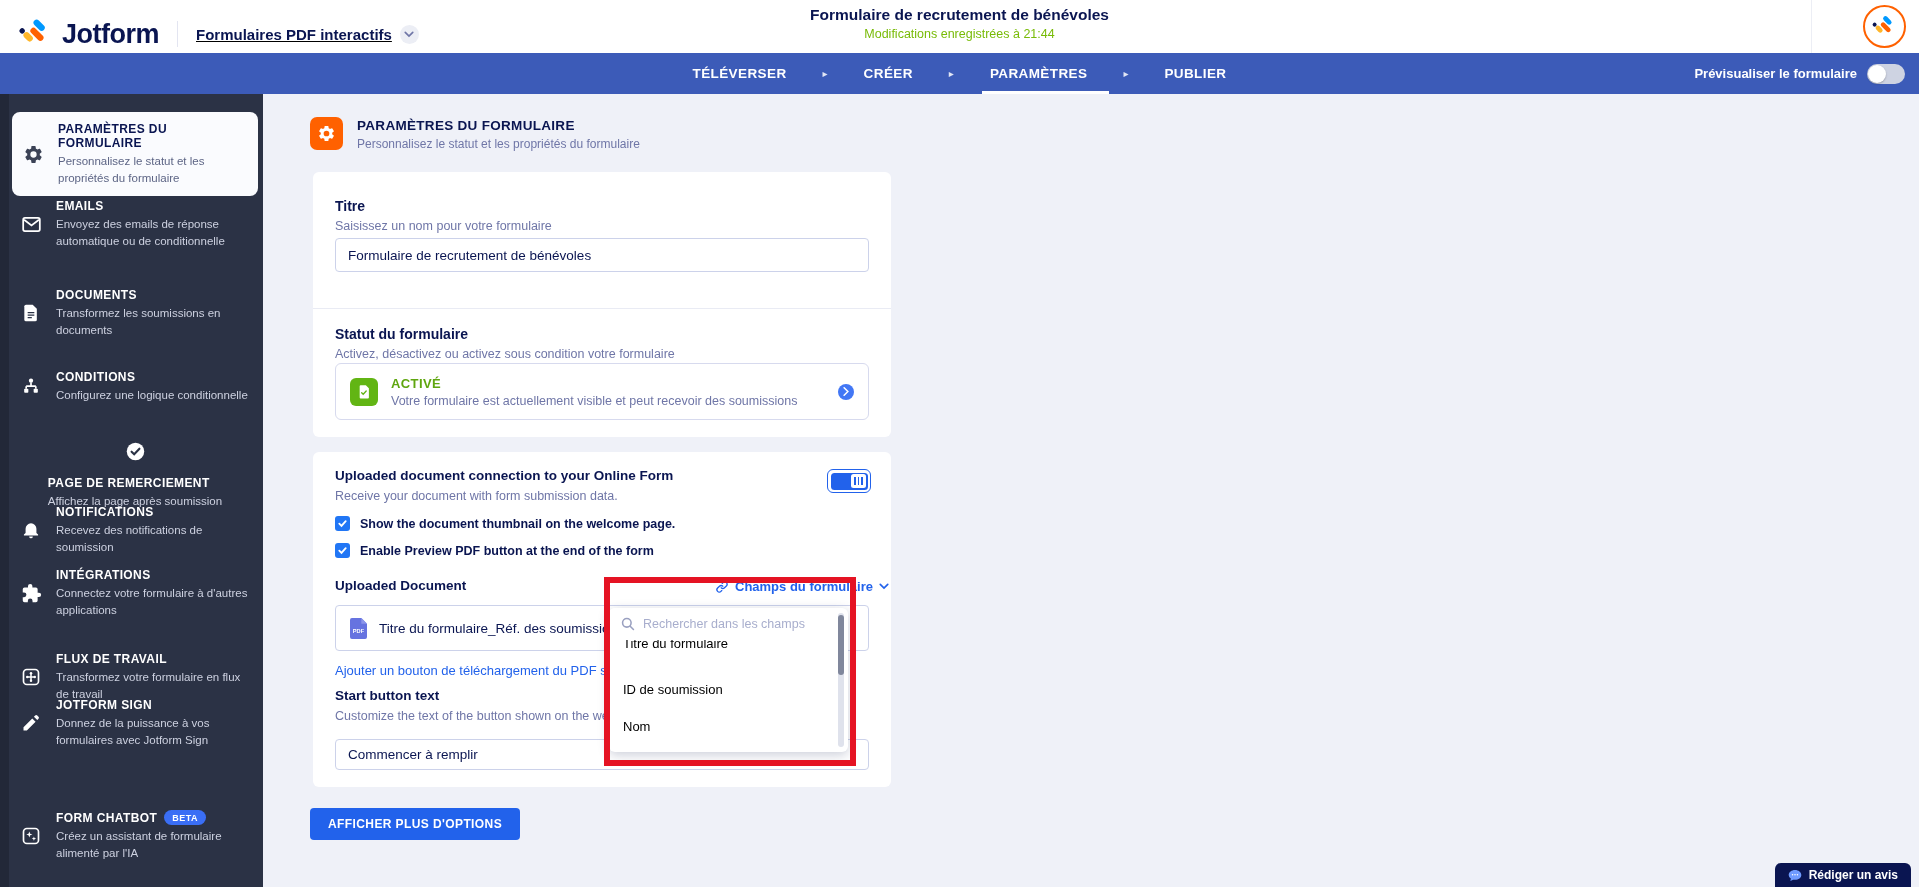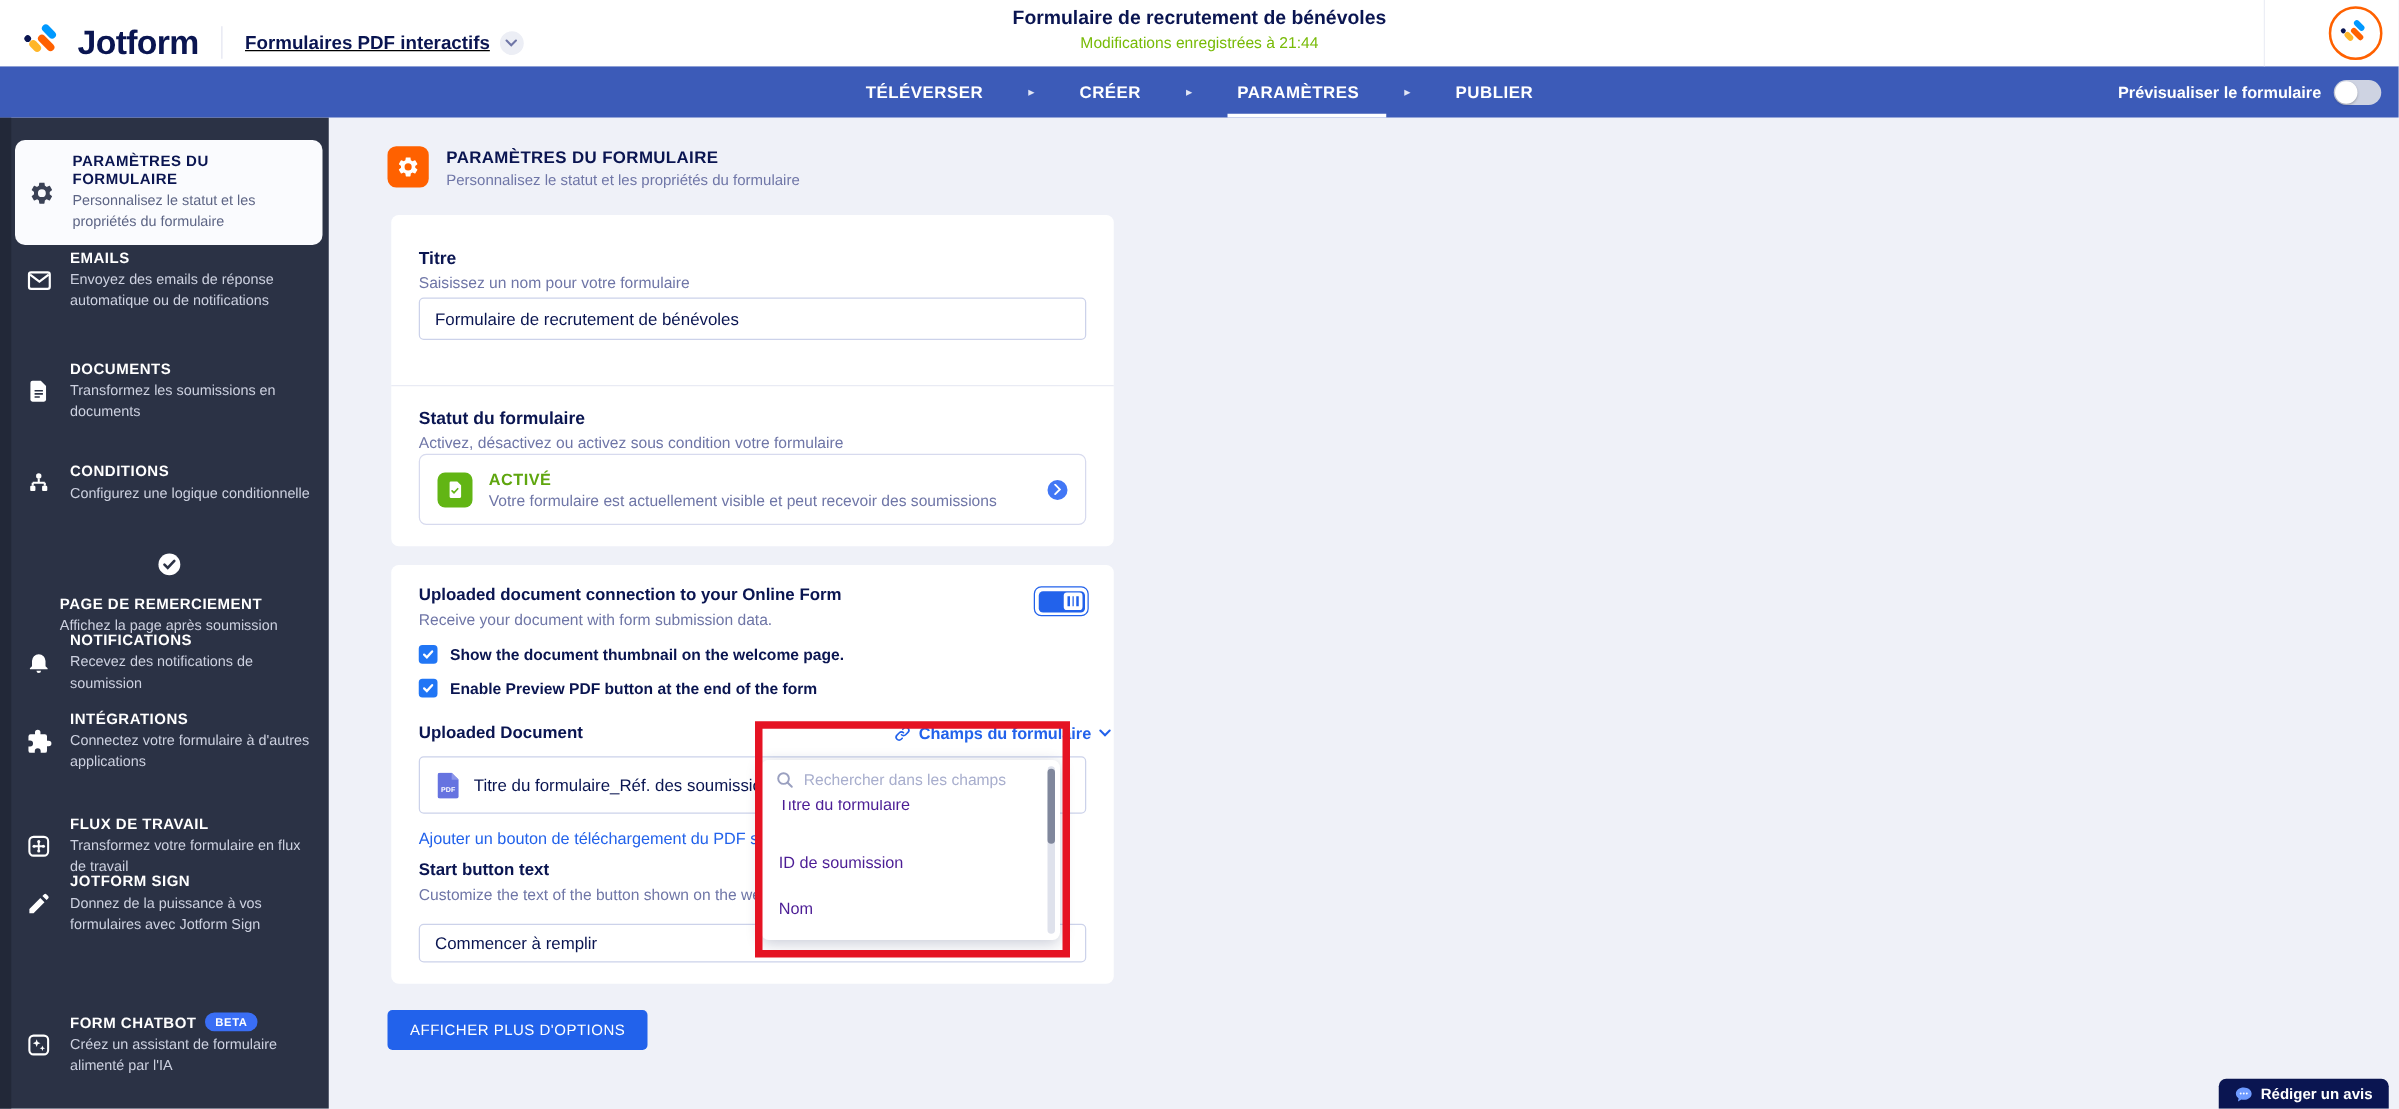--- a/index.html
+++ b/index.html
@@ -77,28 +77,28 @@
 
   .cb-row { position:absolute; left:22px; display:flex; align-items:center; gap:10px; cursor:pointer; }
   .checkbox { width:15px; height:15px; border-radius:3px; background:#2176f5; display:flex; align-items:center; justify-content:center; }
   .cb-label { font-size:12.5px; font-weight:600; color:#0a1551; }
 
   .fields-link { position:absolute; left:402px; top:127px; display:flex; align-items:center; gap:6px; color:#2262eb; font-size:13px; font-weight:600; cursor:pointer; z-index:2; }
   .doc-input { position:absolute; left:22px; top:153px; width:534px; height:46px; border:1px solid #ccd2ea; border-radius:4px; display:flex; align-items:center; gap:12px; padding:0 14px; background:#fff; }
   .doc-input-text { font-size:13.5px; color:#0a1551; }
   .add-link { position:absolute; left:22px; top:211px; font-size:13px; color:#2262eb; cursor:pointer; white-space:nowrap; }
 
-  .more-btn { position:absolute; left:47px; top:714px; height:32px; padding:0 18px; background:#2262eb; border:none; border-radius:4px; color:#fff; font-family:"Liberation Sans",sans-serif; font-size:12px; font-weight:normal; letter-spacing:0.4px; cursor:pointer; }
+  .more-btn { position:absolute; left:47px; top:714px; height:32px; padding:0 18px; background:#2262eb; border:none; border-radius:4px; color:#fff; font-family:"Liberation Sans",sans-serif; font-size:12px; font-weight:bold; letter-spacing:0.4px; cursor:pointer; }
 
   
   .dd-panel { position:absolute; left:346px; top:514px; width:239px; height:144px; background:#fff; border-radius:6px; box-shadow:0 3px 12px rgba(20,30,80,0.22); z-index:5; }
   .dd-search { position:absolute; left:0; right:10px; top:0; height:32px; background:#fff; border-radius:6px 6px 0 0; display:flex; align-items:center; gap:8px; padding:0 12px; z-index:2; }
   .dd-search input { border:none; outline:none; flex:1; font-family:"Liberation Sans",sans-serif; font-size:12.5px; color:#0a1551; }
   .dd-search input::placeholder { color:#a8aecd; }
-  .dd-item { position:absolute; left:0; right:12px; height:22px; display:flex; align-items:center; padding-left:14px; font-size:13px; color:#4c1d95; cursor:pointer; }
+  .dd-item { position:absolute; left:0; right:12px; height:22px; display:flex; align-items:center; padding-left:14px; font-size:13px; color:#000000; cursor:pointer; }
   .dd-item-1 { top:24px; z-index:1; }
   .dd-item-2 { top:70px; }
   .dd-item-3 { top:107px; }
   .dd-track { position:absolute; right:4px; top:5px; bottom:5px; width:6px; border-radius:3px; background:#dfe2ec; }
   .dd-thumb { position:absolute; right:4px; top:7px; width:6px; height:60px; border-radius:3px; background:#80879c; z-index:3; cursor:grab; }
 
   .red-frame { position:absolute; left:341px; top:483px; width:252px; height:189px; border:6px solid #e51323; z-index:12; pointer-events:none; }
 
   
   .feedback-btn { position:absolute; right:8px; bottom:0; height:24px; background:#0a1551; border-radius:6px 6px 0 0; display:flex; align-items:center; gap:7px; padding:0 13px; cursor:pointer; z-index:40; }
@@ -186,21 +186,21 @@
 
     <div class="side-item" style="top:105px;">
       <span class="side-icon">
         <svg width="21" height="21" viewBox="0 0 24 24">
             <rect x="2.5" y="4.5" width="19" height="15" rx="2" fill="none" stroke="currentColor" stroke-width="2"></rect>
             <path d="M3.5 6.5l8.5 6.5 8.5-6.5" fill="none" stroke="currentColor" stroke-width="2"></path>
           </svg>
       </span>
       <span class="side-text">
         <span class="side-title">EMAILS</span>
-        <div class="side-desc">Envoyez des emails de réponse automatique ou de notifications</div>
+        <div class="side-desc">Envoyez des emails de réponse automatique ou de conditionnelle</div>
       </span>
     </div>
 
     <div class="side-item" style="top:194px;">
       <span class="side-icon">
         <svg width="20" height="20" viewBox="0 0 24 24">
             <path d="M6 2h8l5 5v13a2 2 0 01-2 2H6a2 2 0 01-2-2V4a2 2 0 012-2z" fill="currentColor"></path>
             <path d="M8 11.5h8M8 14.5h8M8 17.5h5" stroke="#2b3245" stroke-width="1.6"></path>
           </svg>
       </span>

